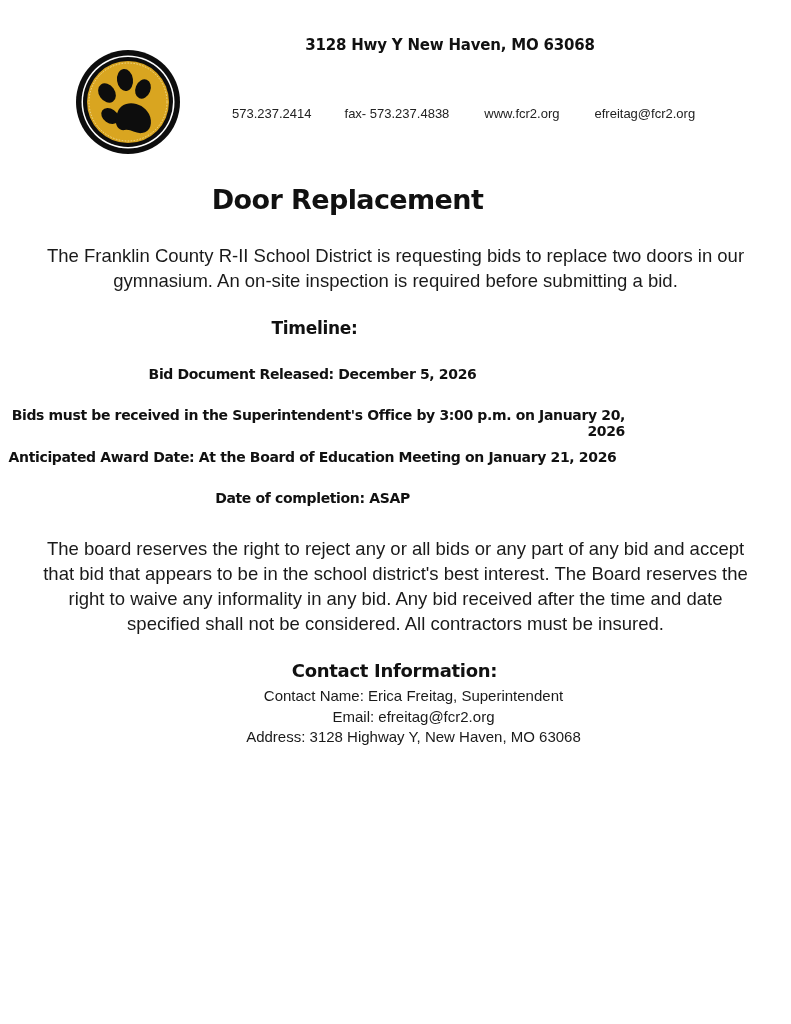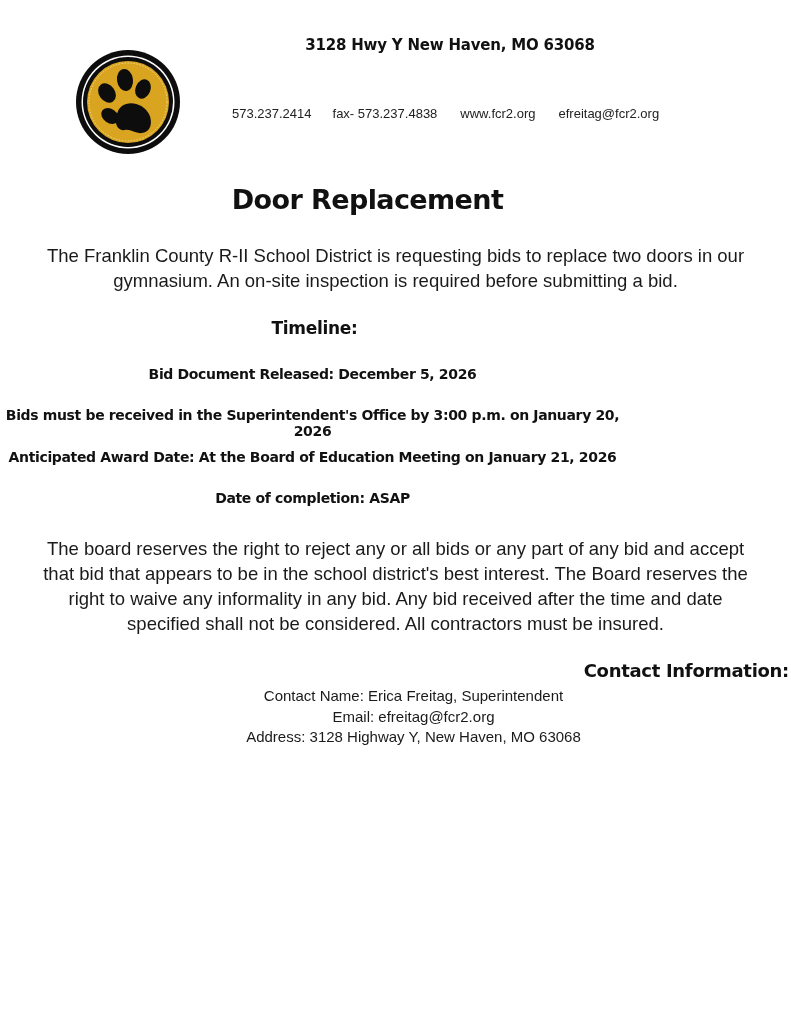--- a/index.html
+++ b/index.html
@@ -1,31 +1,31 @@
 <!DOCTYPE html>
 <html><head>
   <meta charset="utf-8">
   <style>
     html, body { margin: 0; padding: 0; background: #ffffff; }
     body { width: 791px; height: 1024px; position: relative; overflow: hidden; color: #111; font-family: "DejaVu Sans", sans-serif; }
     .logo { position: absolute; left: 74px; top: 48px; width: 108px; height: 108px; }
     .header { position: absolute; left: 200px; top: 34px; width: 500px; text-align: center; }
     .district-name { font-family: "DejaVu Sans", sans-serif; font-weight: bold; font-size: 25px; letter-spacing: -0.3px; color: #111; line-height: 34px; white-space: nowrap; }
     .district-address { font-family: "DejaVu Sans", sans-serif; font-weight: bold; font-size: 15px; line-height: 22px; color: #111; margin-top: 0px; letter-spacing: -0.2px; }
-    .contacts-row { position: absolute; left: 232px; top: 106px; width: 440px; font-family: "Liberation Sans", sans-serif; font-size: 13px; color: #222; display: flex; gap: 4px; white-space: nowrap; }
+    .contacts-row { position: absolute; left: 232px; top: 106px; width: 440px; font-family: "Liberation Sans", sans-serif; font-size: 13px; color: #222; display: flex; gap: 16px; white-space: nowrap; }
     .contacts-row span { display: inline-block; }
     .contacts-row .c1 { margin-right: 17px; }
     .contacts-row .c2 { margin-right: 19px; }
     .contacts-row .c3 { margin-right: 19px; }
-    .title { position: absolute; left: 0; width: 695px; top: 184px; text-align: center; font-family: "DejaVu Sans", sans-serif; font-weight: bold; font-size: 27px; letter-spacing: -0.6px; color: #111; padding-left: 20px; }
+    .title { position: absolute; left: 0; width: 695px; top: 184px; text-align: center; font-family: "DejaVu Sans", sans-serif; font-weight: bold; font-size: 27px; letter-spacing: -0.6px; color: #111; }
     .intro { position: absolute; left: 20px; width: 751px; top: 243px; text-align: center; font-family: "Liberation Sans", sans-serif; font-size: 18.5px; line-height: 25px; color: #1a1a1a; }
     .timeline-heading { position: absolute; left: 0; width: 629px; top: 318px; text-align: center; font-family: "DejaVu Sans", sans-serif; font-weight: bold; font-size: 17px; color: #111; letter-spacing: -0.3px; }
     .timeline-item { position: absolute; left: 0; width: 625px; text-align: center; font-family: "DejaVu Sans", sans-serif; font-weight: bold; font-size: 14px; color: #111; letter-spacing: -0.35px; }
     .board { position: absolute; left: 30px; width: 731px; top: 536px; text-align: center; font-family: "Liberation Sans", sans-serif; font-size: 18.5px; line-height: 25px; color: #1a1a1a; }
-    .contact-heading { position: absolute; left: 0; width: 789px; top: 660px; text-align: right; font-family: "DejaVu Sans", sans-serif; font-weight: bold; font-size: 18px; color: #111; letter-spacing: -0.3px; }
+    .contact-heading { position: absolute; left: 0; width: 789px; top: 660px; text-align: center; font-family: "DejaVu Sans", sans-serif; font-weight: bold; font-size: 18px; color: #111; letter-spacing: -0.3px; }
     .contact-lines { position: absolute; left: 0; width: 791px; top: 686px; text-align: center; font-family: "Liberation Sans", sans-serif; font-size: 15px; line-height: 20.5px; color: #1a1a1a; padding-left: 18px; }
     .contact-lines div { white-space: nowrap; }
   </style>
 </head>
 <body>
 
 <div class="logo">
   <svg width="108" height="108" viewBox="0 0 108 108">
     <circle cx="54" cy="54" r="52" fill="#0d0d0d"></circle>
     <circle cx="54" cy="54" r="46.5" fill="#ffffff"></circle>
@@ -51,21 +51,21 @@
   <span>efreitag@fcr2.org</span>
 </div>
 
 <div class="title">Door Replacement</div>
 
 <div class="intro">The Franklin County R-II School District is requesting bids to replace two doors in our gymnasium. An on-site inspection is required before submitting a bid.</div>
 
 <div class="timeline-heading">Timeline:</div>
 
 <div class="timeline-item" style="top:366px;">Bid Document Released: December 5, 2026</div>
-<div class="timeline-item" style="top:407px;">Bids must be received in the Superintendent's Office by 3:00 p.m. on January 20, 2026</div>
+<div class="timeline-item" style="top:407px;text-align:right;">Bids must be received in the Superintendent's Office by 3:00 p.m. on January 20, 2026</div>
 <div class="timeline-item" style="top:449px;">Anticipated Award Date: At the Board of Education Meeting on January 21, 2026</div>
 <div class="timeline-item" style="top:490px;">Date of completion: ASAP</div>
 
 <div class="board">The board reserves the right to reject any or all bids or any part of any bid and accept that bid that appears to be in the school district's best interest. The Board reserves the right to waive any informality in any bid. Any bid received after the time and date specified shall not be considered. All contractors must be insured.</div>
 
 <div class="contact-heading">Contact Information:</div>
 
 <div class="contact-lines">
   <div>Contact Name: Erica Freitag, Superintendent</div>
   <div>Email: efreitag@fcr2.org</div>

